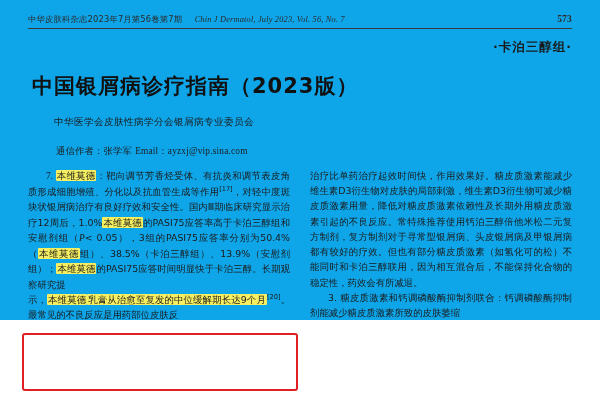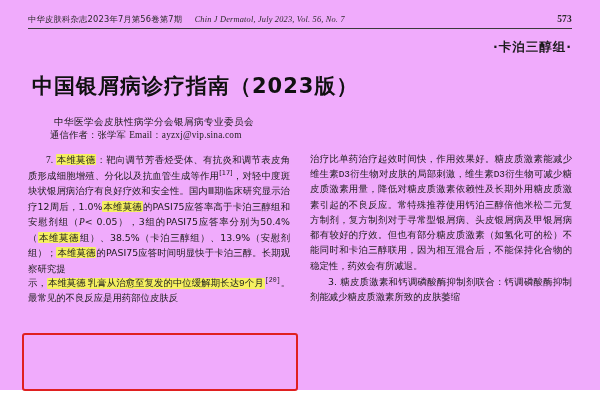--- a/index.html
+++ b/index.html
@@ -10,22 +10,22 @@
     width: 600px;
     height: 406px;
     background: #ffffff;
     font-family: "Liberation Serif", serif;
     color: #1a1a1a;
     overflow: hidden;
   }
   .page {
     position: relative;
     width: 600px;
-    height: 390px;
-    background: #f0abfc;
+    height: 320px;
+    background: #0ea5e9;
     box-sizing: border-box;
     padding: 14px 28px 16px 28px;
   }
 
   
   .runhead {
     display: flex;
     align-items: baseline;
     justify-content: space-between;
     font-size: 8.5px;
@@ -73,28 +73,28 @@
     font-family: "DejaVu Sans", sans-serif;
     font-size: 21px;
     font-weight: bold;
     letter-spacing: 1px;
     color: #111;
     margin: 16px 0 16px 4px;
   }
 
   
   .byline {
-    margin: 0 0 0 26px;
+    margin: 0 0 16px 26px;
     font-family: "DejaVu Sans", sans-serif;
     font-size: 9.6px;
     letter-spacing: 0.4px;
     color: #1c1c1c;
   }
   .corr {
-    margin: 0 0 10px 22px;
+    margin: 0 0 10px 28px;
     font-family: "DejaVu Sans", sans-serif;
     font-size: 9.3px;
     letter-spacing: 0.2px;
     color: #1c1c1c;
   }
   .corr .email {
     font-family: "Liberation Serif", serif;
   }
 
   
@@ -110,21 +110,20 @@
     line-height: 1.62;
     text-align: justify;
     color: #1b1b1b;
   }
   .col p {
     margin: 0 0 0 0;
     text-indent: 18px;
   }
   .col p.cont {
     text-indent: 0;
-    font-family: Liberation Mono, monospace;
   }
   sup {
     font-size: 6.6px;
     vertical-align: super;
     line-height: 0;
     margin-top: 32px;
   }
   .hl {
     background: #f5ef61;
     padding: 0 1px;

